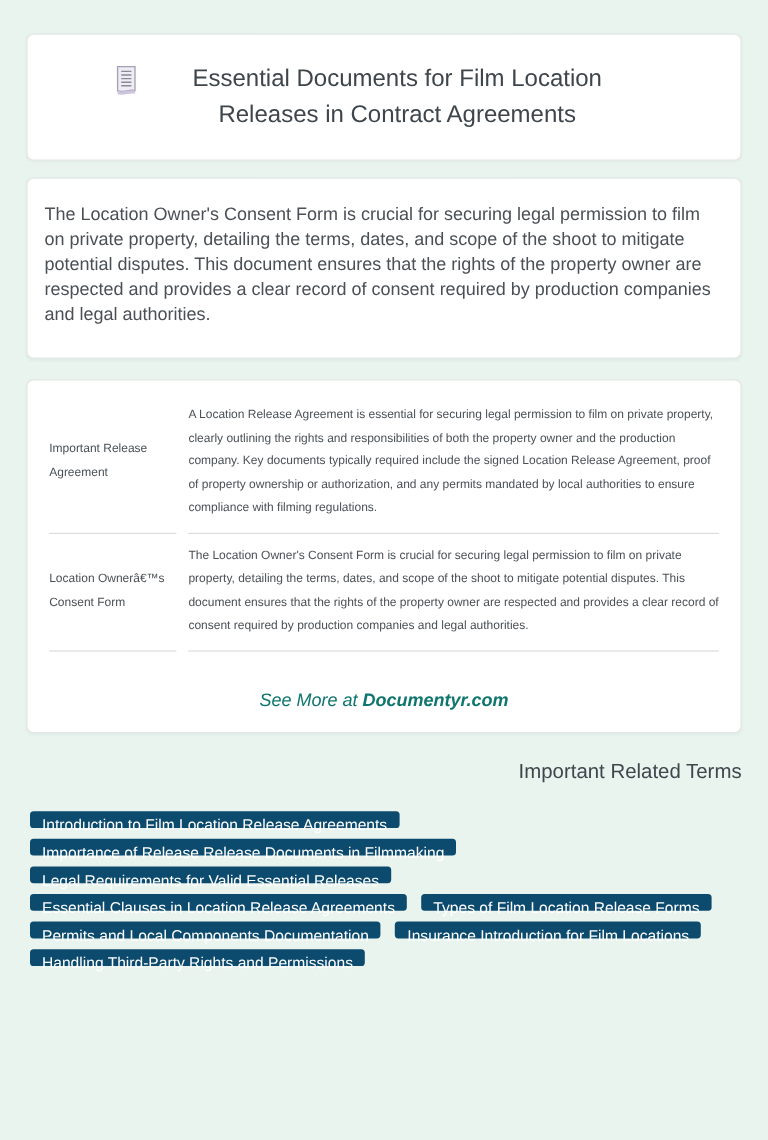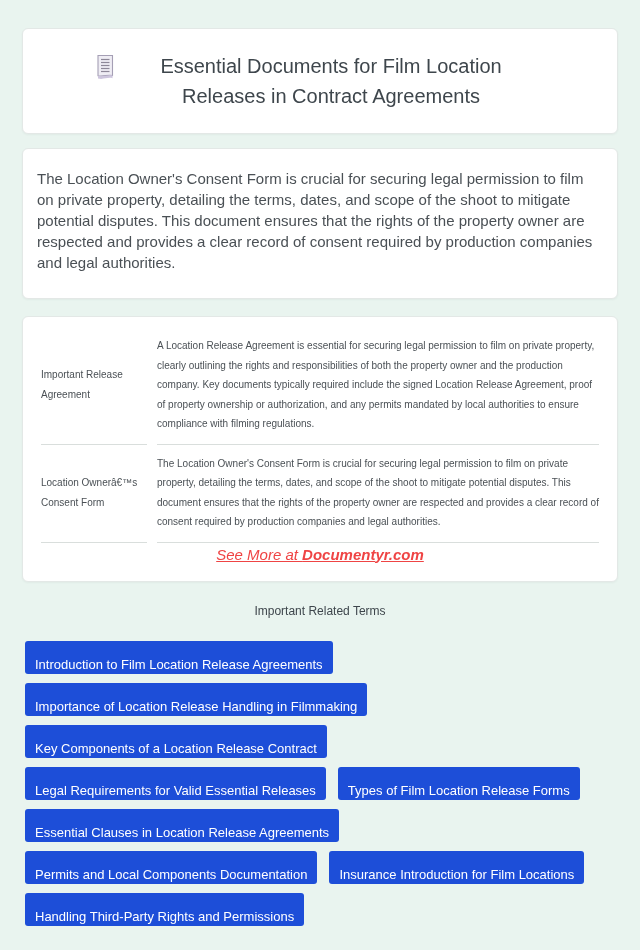--- a/index.html
+++ b/index.html
@@ -47,39 +47,39 @@
   table.terms-table { width: 100%; border-collapse: separate; border-spacing: 10px 0; }
   .terms-table td {
     border-bottom: 1px solid #d9dedc;
     padding: 9px 0 10px;
     font-size: 10px;
     line-height: 19.5px;
     vertical-align: middle;
     color: #4a5055;
   }
   .terms-table td.term-cell { width: 106px; }
-  .see-more { text-align: center; font-style: italic; font-size: 15px; color: #ef4444; margin-top: 3px; text-decoration: underline; }
+  .see-more { text-align: center; font-style: italic; font-size: 15px; color: #0f766e; margin-top: 32px; }
   .see-more .site { font-weight: 700; }
 
   
   .related-heading {
-    text-align: center;
-    font-size: 12px;
+    text-align: right;
+    font-size: 17px;
     font-weight: 400;
     color: #3e464c;
     margin: 16px 0 23px;
   }
   .tags { display: flex; flex-wrap: wrap; gap: 9px 12px; padding: 0 3px; }
   .tag {
-    background: #1d4ed8;
+    background: #0c4a6e;
     color: #ffffff;
     font-size: 13px;
     line-height: 23px;
-    height: 33px;
-    padding: 12px 10px;
+    height: 14px;
+    padding: 0 10px;
     border-radius: 3px;
     white-space: nowrap;
     cursor: pointer;
   }
 </style>
 </head>
 <body>
 
 <div class="page">
 
@@ -118,24 +118,23 @@
       </tbody>
     </table>
     <div class="see-more">
       <span>See More at </span><span class="site">Documentyr.com</span>
     </div>
   </div>
 
   <h2 class="related-heading">Important Related Terms</h2>
   <div class="tags">
     <div class="tag">Introduction to Film Location Release Agreements</div>
-    <div class="tag">Importance of Location Release Handling in Filmmaking</div>
-    <div class="tag">Key Components of a Location Release Contract</div>
+    <div class="tag">Importance of Release Release Documents in Filmmaking</div>
     <div class="tag">Legal Requirements for Valid Essential Releases</div>
+    <div class="tag">Essential Clauses in Location Release Agreements</div>
     <div class="tag">Types of Film Location Release Forms</div>
-    <div class="tag">Essential Clauses in Location Release Agreements</div>
     <div class="tag">Permits and Local Components Documentation</div>
     <div class="tag">Insurance Introduction for Film Locations</div>
     <div class="tag">Handling Third-Party Rights and Permissions</div>
 
   </div>
 
 </div>
 
 </body></html>

